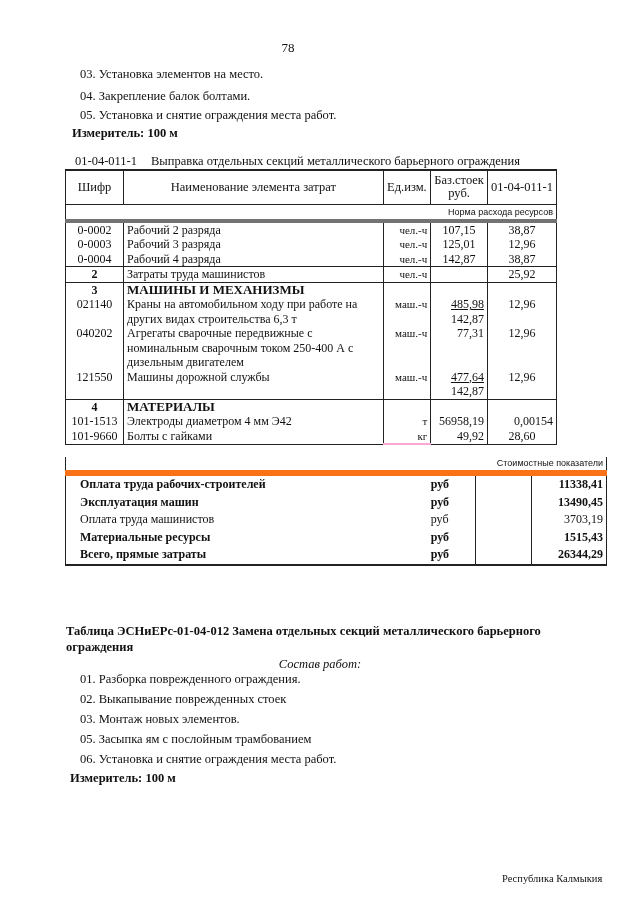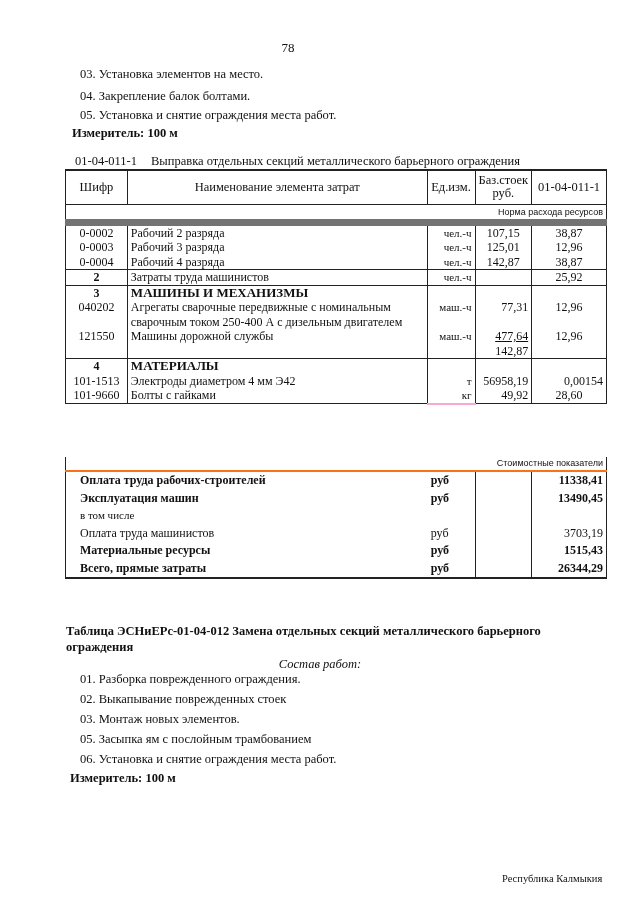--- a/index.html
+++ b/index.html
@@ -5,39 +5,39 @@
   * { box-sizing: border-box; margin: 0; padding: 0; }
   html, body { width: 640px; height: 905px; background: #ffffff; }
   body { position: relative; font-family: "Liberation Serif", serif; color: #111; font-size: 12.5px; overflow: hidden; }
   .abs { position: absolute; white-space: nowrap; }
   .page-num { left: 16px; width: 544px; top: 40px; text-align: center; font-size: 13px; }
   .list-item { left: 80px; font-size: 12.5px; }
   .measure { left: 72px; font-weight: bold; font-size: 12.5px; }
   .code-title { left: 75px; top: 144px; font-size: 12.5px; margin-top: 10px; }
   .code-title .c { display: inline-block; width: 76px; }
 
-  table.res { position: absolute; left: 65px; top: 169px; width: 542px; border-collapse: collapse; font-size: 12px; }
+  table.res { position: absolute; left: 65px; top: 169px; width: 492px; border-collapse: collapse; font-size: 12px; }
   table.res td { border-left: 1px solid #222; border-right: 1px solid #222; padding: 0 3px; vertical-align: top; line-height: 14.5px; }
   table.res tr.hdr td { border-top: 2px solid #222; border-bottom: 1px solid #222; height: 34px; vertical-align: middle; text-align: center; font-size: 12.5px; }
-  table.res tr.norm td { border-bottom: 7px solid #737373; height: 15px; font-family: "Liberation Sans", sans-serif; font-size: 9px; text-align: right; line-height: 14px; }
+  table.res tr.norm td { border-bottom: 4px solid #737373; height: 15px; font-family: "Liberation Sans", sans-serif; font-size: 9px; text-align: right; line-height: 14px; }
   table.res tr.sep td { border-top: 1px solid #222; }
   .cc { text-align: center; }
   .cr { text-align: right; }
   .u { text-decoration: underline; }
   .unit { font-size: 11px; text-align: right; }
   .hb { font-weight: bold; }
 
   table.cost { position: absolute; left: 65px; top: 471px; width: 542px; border-collapse: collapse; font-size: 12px; }
   table.cost td { padding: 0 3px; line-height: 17.5px; vertical-align: bottom; }
   table.cost td.c1 { border-left: 1px solid #222; padding-left: 14px; }
   table.cost td.c2 { text-align: left; }
   table.cost td.c3 { border-left: 1px solid #222; border-right: 1px solid #222; }
   table.cost td.c4 { border-right: 1px solid #222; text-align: right; }
   table.cost tr.last td { border-bottom: 2px solid #222; }
-  table.cost tr.norm td { font-family: "Liberation Sans", sans-serif; font-size: 9px; text-align: right; line-height: 13px; border-left: 1px solid #222; border-right: 1px solid #222; border-bottom: 2px solid #f97316; }
+  table.cost tr.norm td { font-family: "Liberation Sans", sans-serif; font-size: 9px; text-align: right; line-height: 13px; border-left: 1px solid #222; border-right: 1px solid #222; border-bottom: 6px solid #f97316; }
   table.cost .b { font-weight: bold; }
 
   .t2-title { left: 66px; top: 623px; font-weight: bold; font-size: 12.5px; line-height: 16px; white-space: normal; width: 520px; }
   .sostav { left: 0; width: 640px; text-align: center; top: 657px; font-style: italic; font-size: 12.5px; }
   .footer { left: 502px; top: 873px; font-size: 10.5px; }
 </style>
 </head>
 <body>
 
 <div class="abs page-num">78</div>
@@ -99,20 +99,30 @@
     <td class="cc">25,92</td>
   </tr>
   <tr class="sep">
     <td class="cc hb">3</td>
     <td class="hb" style="font-size:13px">МАШИНЫ И МЕХАНИЗМЫ</td>
     <td></td>
         <td></td>
         <td></td>
   </tr>
   <tr>
+    <td class="cc">021140</td>
+    <td style="white-space:normal">Краны на автомобильном ходу при работе на других видах строительства 6,3 т</td>
+    <td class="unit">маш.-ч</td>
+    <td class="cr">
+          <div class="u">485,98</div>
+          <div>142,87</div>
+        </td>
+    <td class="cc">12,96</td>
+  </tr>
+  <tr>
     <td class="cc">040202</td>
     <td style="white-space:normal">Агрегаты сварочные передвижные с номинальным сварочным током 250-400 А с дизельным двигателем</td>
     <td class="unit">маш.-ч</td>
     <td class="cr">77,31</td>
     <td class="cc">12,96</td>
   </tr>
   <tr>
     <td class="cc">121550</td>
     <td>Машины дорожной службы</td>
     <td class="unit">маш.-ч</td>
@@ -163,26 +173,20 @@
     <td class="c3"></td>
     <td class="c4 b">11338,41</td>
   </tr>
   <tr>
     <td class="c1 b">Эксплуатация машин</td>
     <td class="c2 b">руб</td>
     <td class="c3"></td>
     <td class="c4 b">13490,45</td>
   </tr>
   <tr>
-    <td class="c1" style="font-size:11px">в том числе</td>
-    <td class="c2"></td>
-    <td class="c3"></td>
-    <td class="c4"></td>
-  </tr>
-  <tr>
     <td class="c1">Оплата труда машинистов</td>
     <td class="c2">руб</td>
     <td class="c3"></td>
     <td class="c4">3703,19</td>
   </tr>
   <tr>
     <td class="c1 b">Материальные ресурсы</td>
     <td class="c2 b">руб</td>
     <td class="c3"></td>
     <td class="c4 b">1515,43</td>

